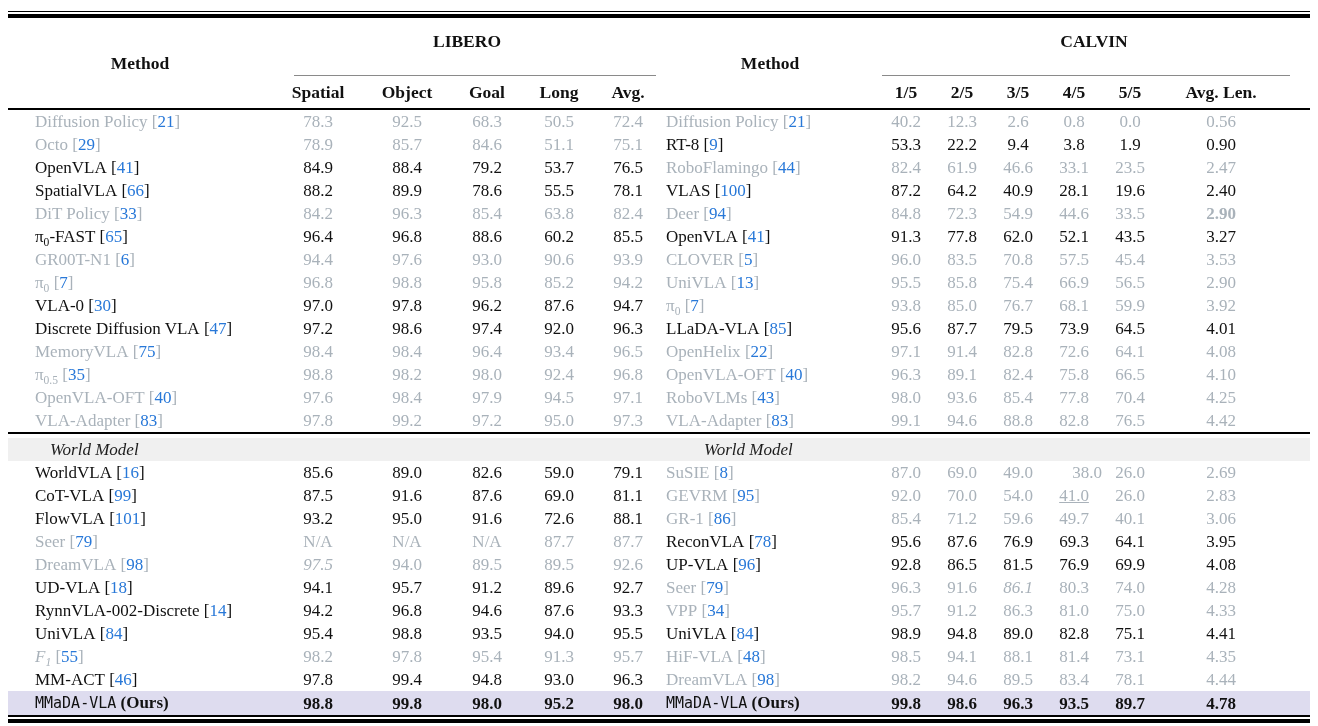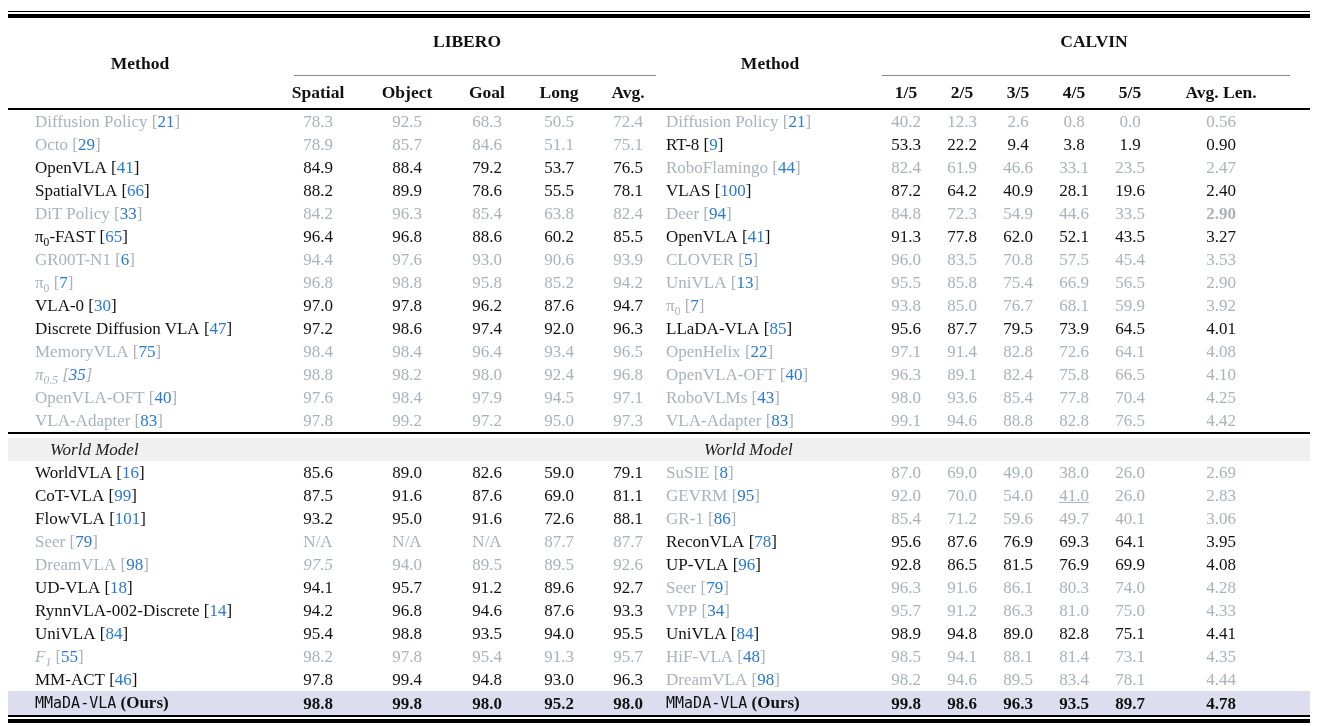--- a/index.html
+++ b/index.html
@@ -256,21 +256,21 @@
           <td style="color: var(--faded);">96.5</td>
           <td class="method r faded-cell" style="color: var(--faded);"><span>OpenHelix</span><span>&nbsp;[</span><span class="cite-num">22</span><span>]</span></td>
           <td style="color: var(--faded);">97.1</td>
           <td style="color: var(--faded);">91.4</td>
           <td style="color: var(--faded);">82.8</td>
           <td style="color: var(--faded);">72.6</td>
           <td style="color: var(--faded);">64.1</td>
           <td style="color: var(--faded);">4.08</td>
         </tr>
         <tr>
-          <td class="method faded-cell" style="color: var(--faded); font-style: italic;"><span>π<sub>0.5</sub></span><span>&nbsp;[</span><span class="cite-num">35</span><span>]</span></td>
+          <td class="method faded-cell" style="color: var(--faded);"><span>π<sub>0.5</sub></span><span>&nbsp;[</span><span class="cite-num">35</span><span>]</span></td>
           <td style="color: var(--faded);">98.8</td>
           <td style="color: var(--faded);">98.2</td>
           <td style="color: var(--faded);">98.0</td>
           <td style="color: var(--faded);">92.4</td>
           <td style="color: var(--faded);">96.8</td>
           <td class="method r faded-cell" style="color: var(--faded);"><span>OpenVLA-OFT</span><span>&nbsp;[</span><span class="cite-num">40</span><span>]</span></td>
           <td style="color: var(--faded);">96.3</td>
           <td style="color: var(--faded);">89.1</td>
           <td style="color: var(--faded);">82.4</td>
           <td style="color: var(--faded);">75.8</td>
@@ -318,21 +318,21 @@
           <td class="method"><span>WorldVLA</span><span>&nbsp;[</span><span class="cite-num">16</span><span>]</span></td>
           <td>85.6</td>
           <td>89.0</td>
           <td>82.6</td>
           <td>59.0</td>
           <td>79.1</td>
           <td class="method r faded-cell" style="color: var(--faded);"><span>SuSIE</span><span>&nbsp;[</span><span class="cite-num">8</span><span>]</span></td>
           <td style="color: var(--faded);">87.0</td>
           <td style="color: var(--faded);">69.0</td>
           <td style="color: var(--faded);">49.0</td>
-          <td style="color: var(--faded);">38.0</td>
+          <td style="color: var(--faded); text-align: right;">38.0</td>
           <td style="color: var(--faded);">26.0</td>
           <td style="color: var(--faded);">2.69</td>
         </tr>
         <tr>
           <td class="method"><span>CoT-VLA</span><span>&nbsp;[</span><span class="cite-num">99</span><span>]</span></td>
           <td>87.5</td>
           <td>91.6</td>
           <td>87.6</td>
           <td>69.0</td>
           <td>81.1</td>
@@ -392,21 +392,21 @@
         <tr>
           <td class="method"><span>UD-VLA</span><span>&nbsp;[</span><span class="cite-num">18</span><span>]</span></td>
           <td>94.1</td>
           <td>95.7</td>
           <td>91.2</td>
           <td>89.6</td>
           <td>92.7</td>
           <td class="method r faded-cell" style="color: var(--faded);"><span>Seer</span><span>&nbsp;[</span><span class="cite-num">79</span><span>]</span></td>
           <td style="color: var(--faded);">96.3</td>
           <td style="color: var(--faded);">91.6</td>
-          <td style="color: var(--faded);">86.1</td>
+          <td style="color: var(--faded); font-style: italic;">86.1</td>
           <td style="color: var(--faded);">80.3</td>
           <td style="color: var(--faded);">74.0</td>
           <td style="color: var(--faded);">4.28</td>
         </tr>
         <tr>
           <td class="method"><span>RynnVLA-002-Discrete</span><span>&nbsp;[</span><span class="cite-num">14</span><span>]</span></td>
           <td>94.2</td>
           <td>96.8</td>
           <td>94.6</td>
           <td>87.6</td>

